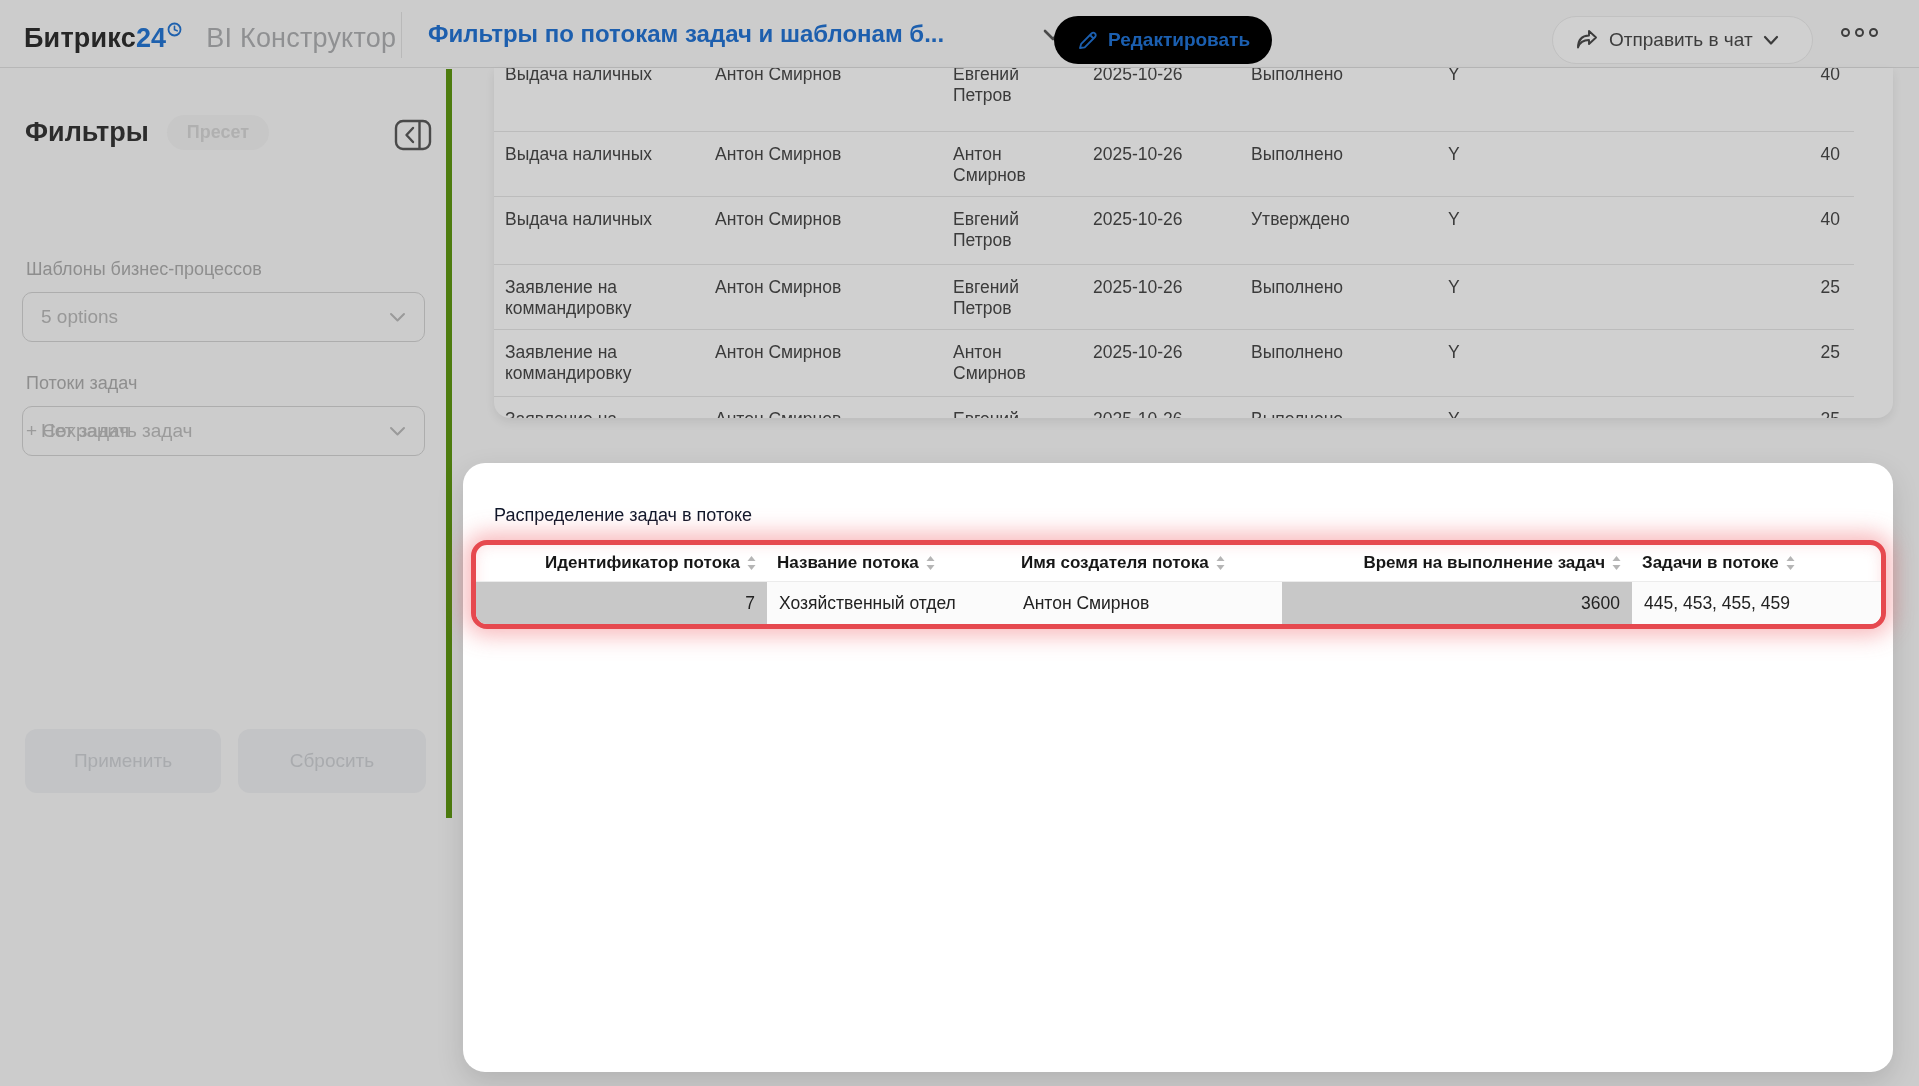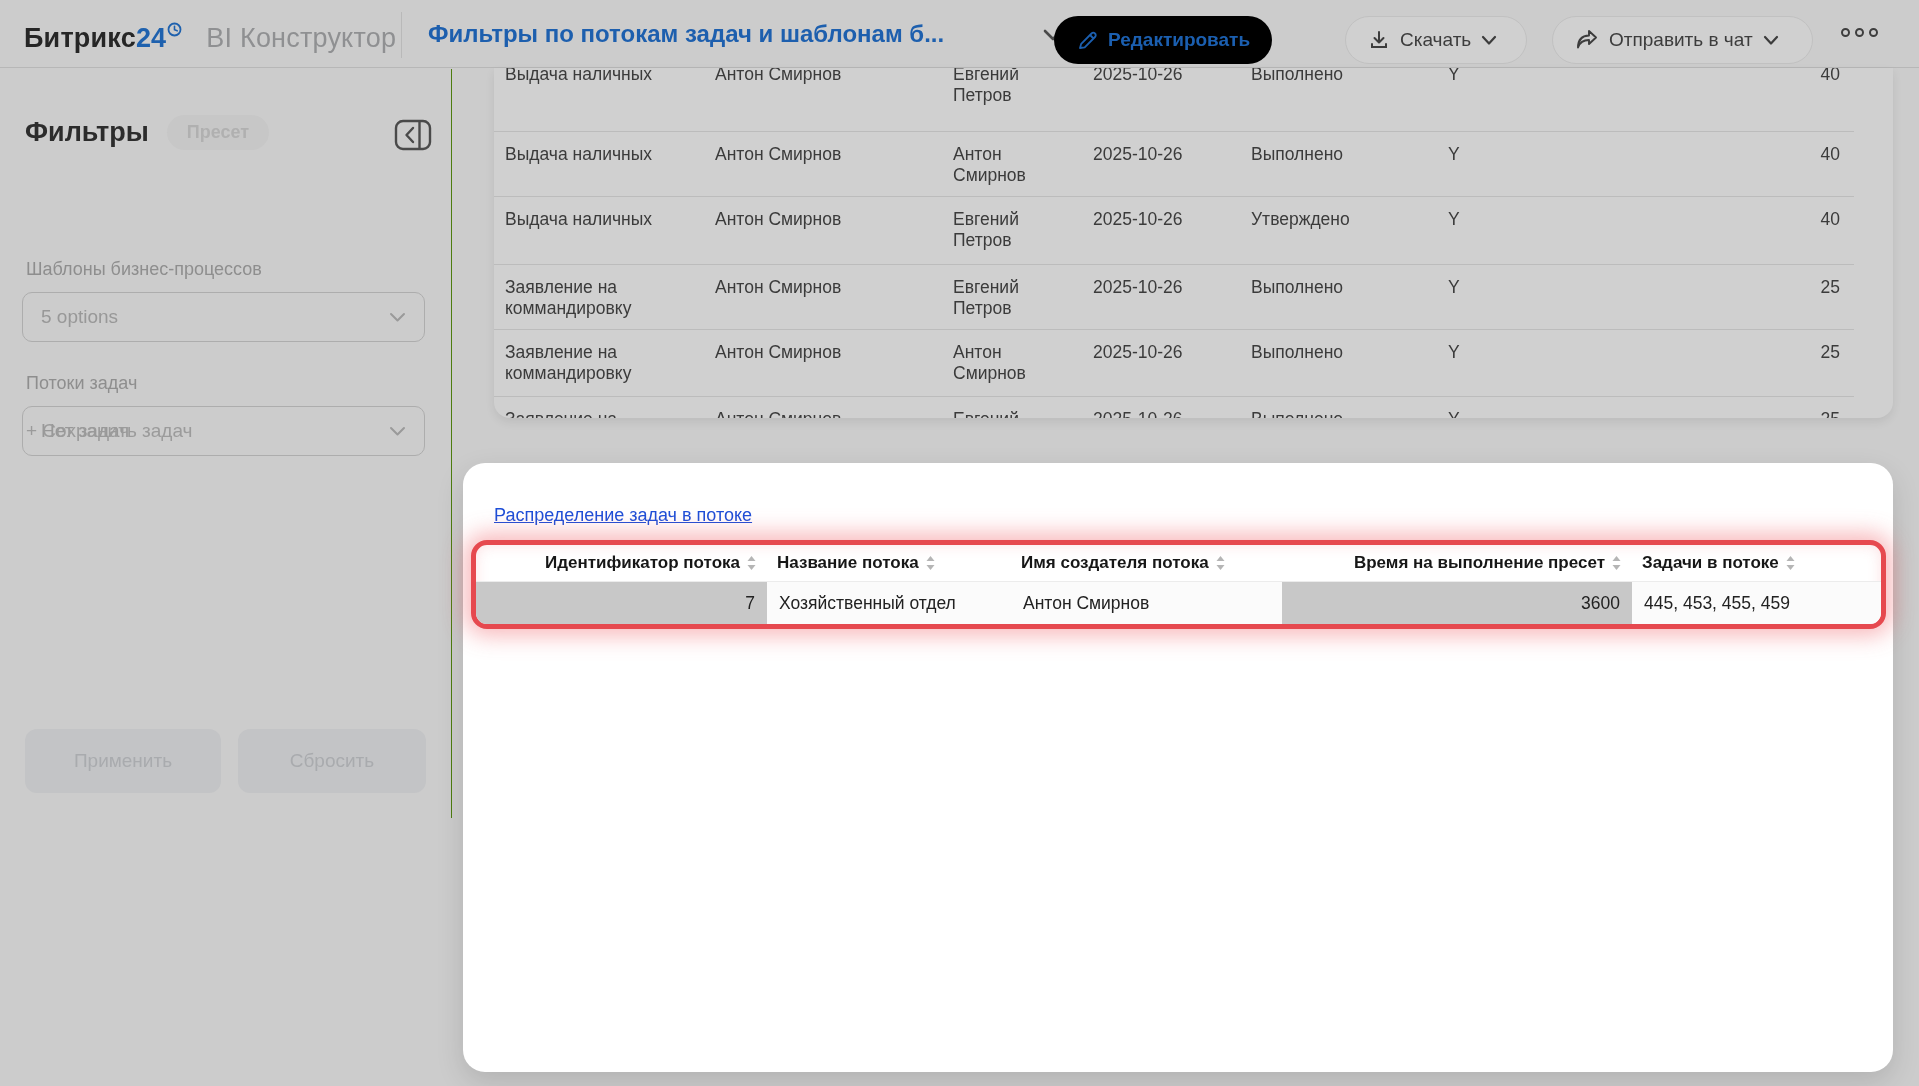--- a/index.html
+++ b/index.html
@@ -24,21 +24,21 @@
          border-radius:24px; font-size:19px; padding:0 22px; cursor:pointer; border:1px solid transparent; }
   .btn-edit { left:1054px; width:218px; background:#000000; color:#1b5fb0; font-weight:600; }
   .btn-gray { background:#d0d0d0; border-color:#c1c1c1; color:#3c3c3c; font-weight:500; }
   .btn-download { left:1345px; width:182px; }
   .btn-send { left:1552px; width:261px; }
   .overflow-menu { position:absolute; left:1841px; top:28px; display:flex; gap:5px; align-items:center; cursor:pointer; }
   .overflow-menu i { display:block; width:9px; height:9px; border:2px solid #3e3e3e; border-radius:50%; }
 
   
   .sidebar { position:absolute; left:0; top:69px; width:452px; height:749px;
-             background:#cccccc; border-right:1px solid #4d7c0f; }
+             background:#cccccc; border-right:6px solid #4d7c0f; }
   .sb-title-row { position:absolute; left:25px; top:46px; display:flex; align-items:center; gap:18px; }
   .sb-title { font-size:27px; font-weight:700; color:#2c2c2c; }
   .preset-badge { background:#c7c7c7; color:#b0b0b0; font-size:18px; font-weight:600;
                   padding:7px 20px; border-radius:20px; }
   .collapse-btn { position:absolute; left:393px; top:48px; cursor:pointer; }
   .sb-label { position:absolute; left:26px; font-size:18px; color:#8e8e8e; }
   .sb-select { position:absolute; left:22px; width:403px; height:50px; border:1.5px solid #adadad;
                border-radius:10px; display:flex; align-items:center; justify-content:space-between;
                padding:0 18px; color:#989898; font-size:19px; cursor:pointer; }
   .save-preset { position:absolute; left:26px; top:351px; font-size:19px; color:#9b9b9b; cursor:pointer; }
@@ -61,21 +61,21 @@
   .t-row .c7 { text-align:right; padding-right:14px; padding-left:0; }
   .t-row.r1 { margin-top:-8px; height:72px; }
   .t-row.r1 > div { padding-top:4px; }
   .t-row.r2 { height:65px; } .t-row.r3 { height:68px; }
   .t-row.r4 { height:65px; } .t-row.r5 { height:67px; }
   .t-row.r6 { height:22px; border-bottom:none; }
 
   
   .bottom-card { position:absolute; left:463px; top:463px; width:1430px; height:609px;
                  background:#ffffff; border-radius:22px; box-shadow:0 10px 28px rgba(0,0,0,.13); }
-  .bc-title { position:absolute; left:31px; top:42px; font-size:18px; color:#1d4ed8;text-decoration:underline; }
+  .bc-title { position:absolute; left:31px; top:42px; font-size:18px; color:#0f172a; }
 
   .highlight-ring { position:absolute; left:8px; top:77px; width:1415px; height:89px;
                     border:5px solid #e6494f; border-radius:16px; background:#ffffff;
                     box-shadow:0 0 22px 7px rgba(238,90,98,.42), inset 0 0 14px rgba(238,90,98,.18); }
   .flow-table { width:1405px; height:79px; overflow:hidden; border-radius:11px; }
   .f-head, .f-row { display:grid; grid-template-columns:291px 244px 271px 350px 1fr; }
   .f-head { height:37px; border-bottom:1px solid #ececec; }
   .f-head > div { display:flex; align-items:center; gap:6px; font-size:17px; font-weight:700; color:#171717; padding:0 10px; }
   .f-head .right { justify-content:flex-end; }
   .f-row { height:42px; }
@@ -111,34 +111,20 @@
 
     <div class="btn btn-edit">
       <span>
         <svg width="21" height="21" viewBox="0 0 21 21">
             <path d="M3 18 L4.2 13.8 L14.5 3.5 C15.5 2.5 17 2.5 18 3.5 C19 4.5 19 6 18 7 L7.7 17.3 L3 18 Z M13 5 L16.5 8.5" fill="none" stroke="#1b5fb0" stroke-width="1.8" stroke-linejoin="round"></path>
           </svg>
       </span>
       <span>Редактировать</span>
     </div>
 
-    <div class="btn btn-gray btn-download">
-      <span>
-        <svg width="22" height="22" viewBox="0 0 22 22">
-            <path d="M11 3 V13 M6.5 9 L11 13.5 L15.5 9" fill="none" stroke="#3c3c3c" stroke-width="2" stroke-linecap="round" stroke-linejoin="round"></path>
-            <path d="M4 15 V18 H18 V15" fill="none" stroke="#3c3c3c" stroke-width="2" stroke-linecap="round"></path>
-          </svg>
-      </span>
-      <span>Скачать</span>
-      <span>
-        <svg width="16" height="11" viewBox="0 0 16 11">
-            <path d="M2 2 L8 8.5 L14 2" fill="none" stroke="#3c3c3c" stroke-width="2.2" stroke-linecap="round" stroke-linejoin="round"></path>
-          </svg>
-      </span>
-    </div>
 
     <div class="btn btn-gray btn-send">
       <span>
         <svg width="24" height="22" viewBox="0 0 24 22">
             <path d="M14 2 L21 8.5 L14 15 V11 C7.5 11 4.5 14 3 18.5 C3 11 7 6.8 14 6.5 Z" fill="none" stroke="#3c3c3c" stroke-width="1.9" stroke-linejoin="round"></path>
           </svg>
       </span>
       <span>Отправить в чат</span>
       <span>
         <svg width="16" height="11" viewBox="0 0 16 11">
@@ -281,21 +267,21 @@
           <div>
             <span>Имя создателя потока</span>
             <span class="sort-svg">
               <svg width="11" height="16" viewBox="0 0 11 16">
                   <path d="M5.5 1 L9.5 6 H1.5 Z" fill="#b5b5b5"></path>
                   <path d="M5.5 15 L1.5 10 H9.5 Z" fill="#b5b5b5"></path>
                 </svg>
             </span>
           </div>
           <div class="right">
-            <span>Время на выполнение пресет</span>
+            <span>Время на выполнение задач</span>
             <span class="sort-svg">
               <svg width="11" height="16" viewBox="0 0 11 16">
                   <path d="M5.5 1 L9.5 6 H1.5 Z" fill="#b5b5b5"></path>
                   <path d="M5.5 15 L1.5 10 H9.5 Z" fill="#b5b5b5"></path>
                 </svg>
             </span>
           </div>
           <div>
             <span>Задачи в потоке</span>
             <span class="sort-svg">

